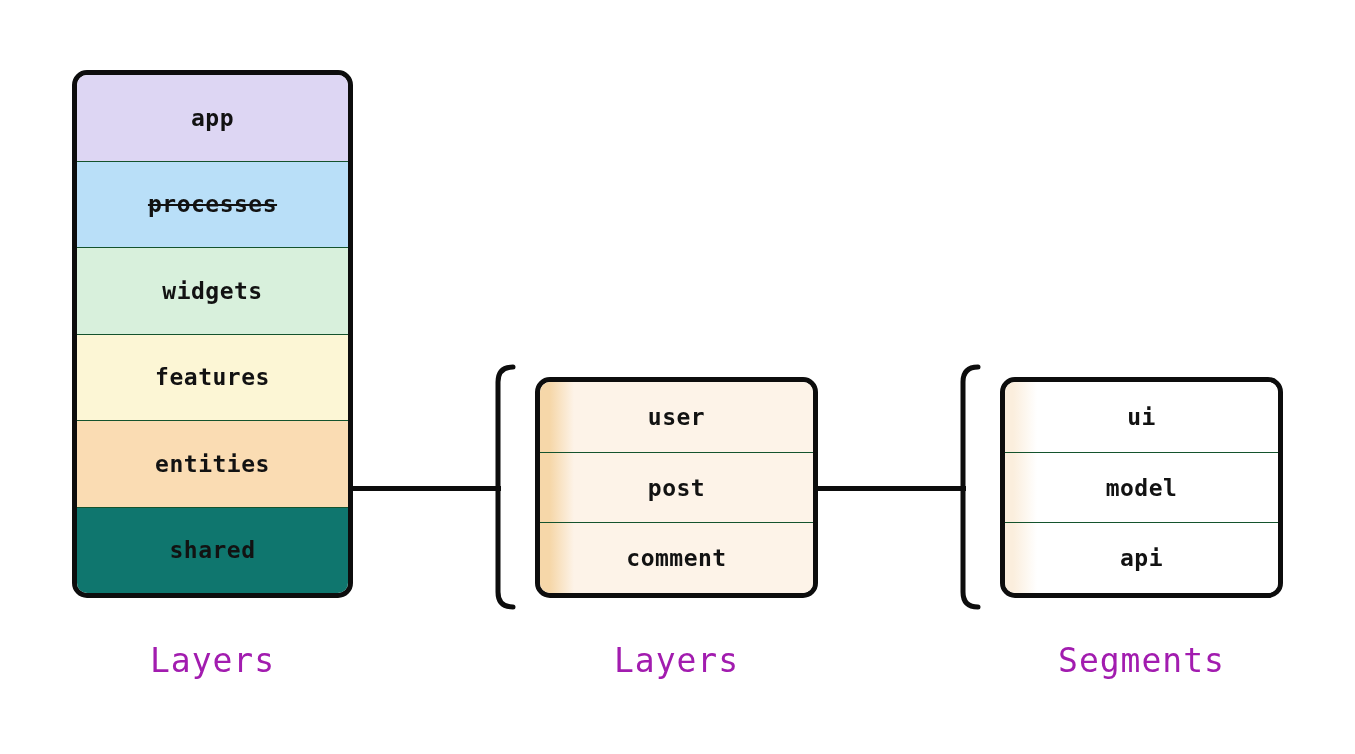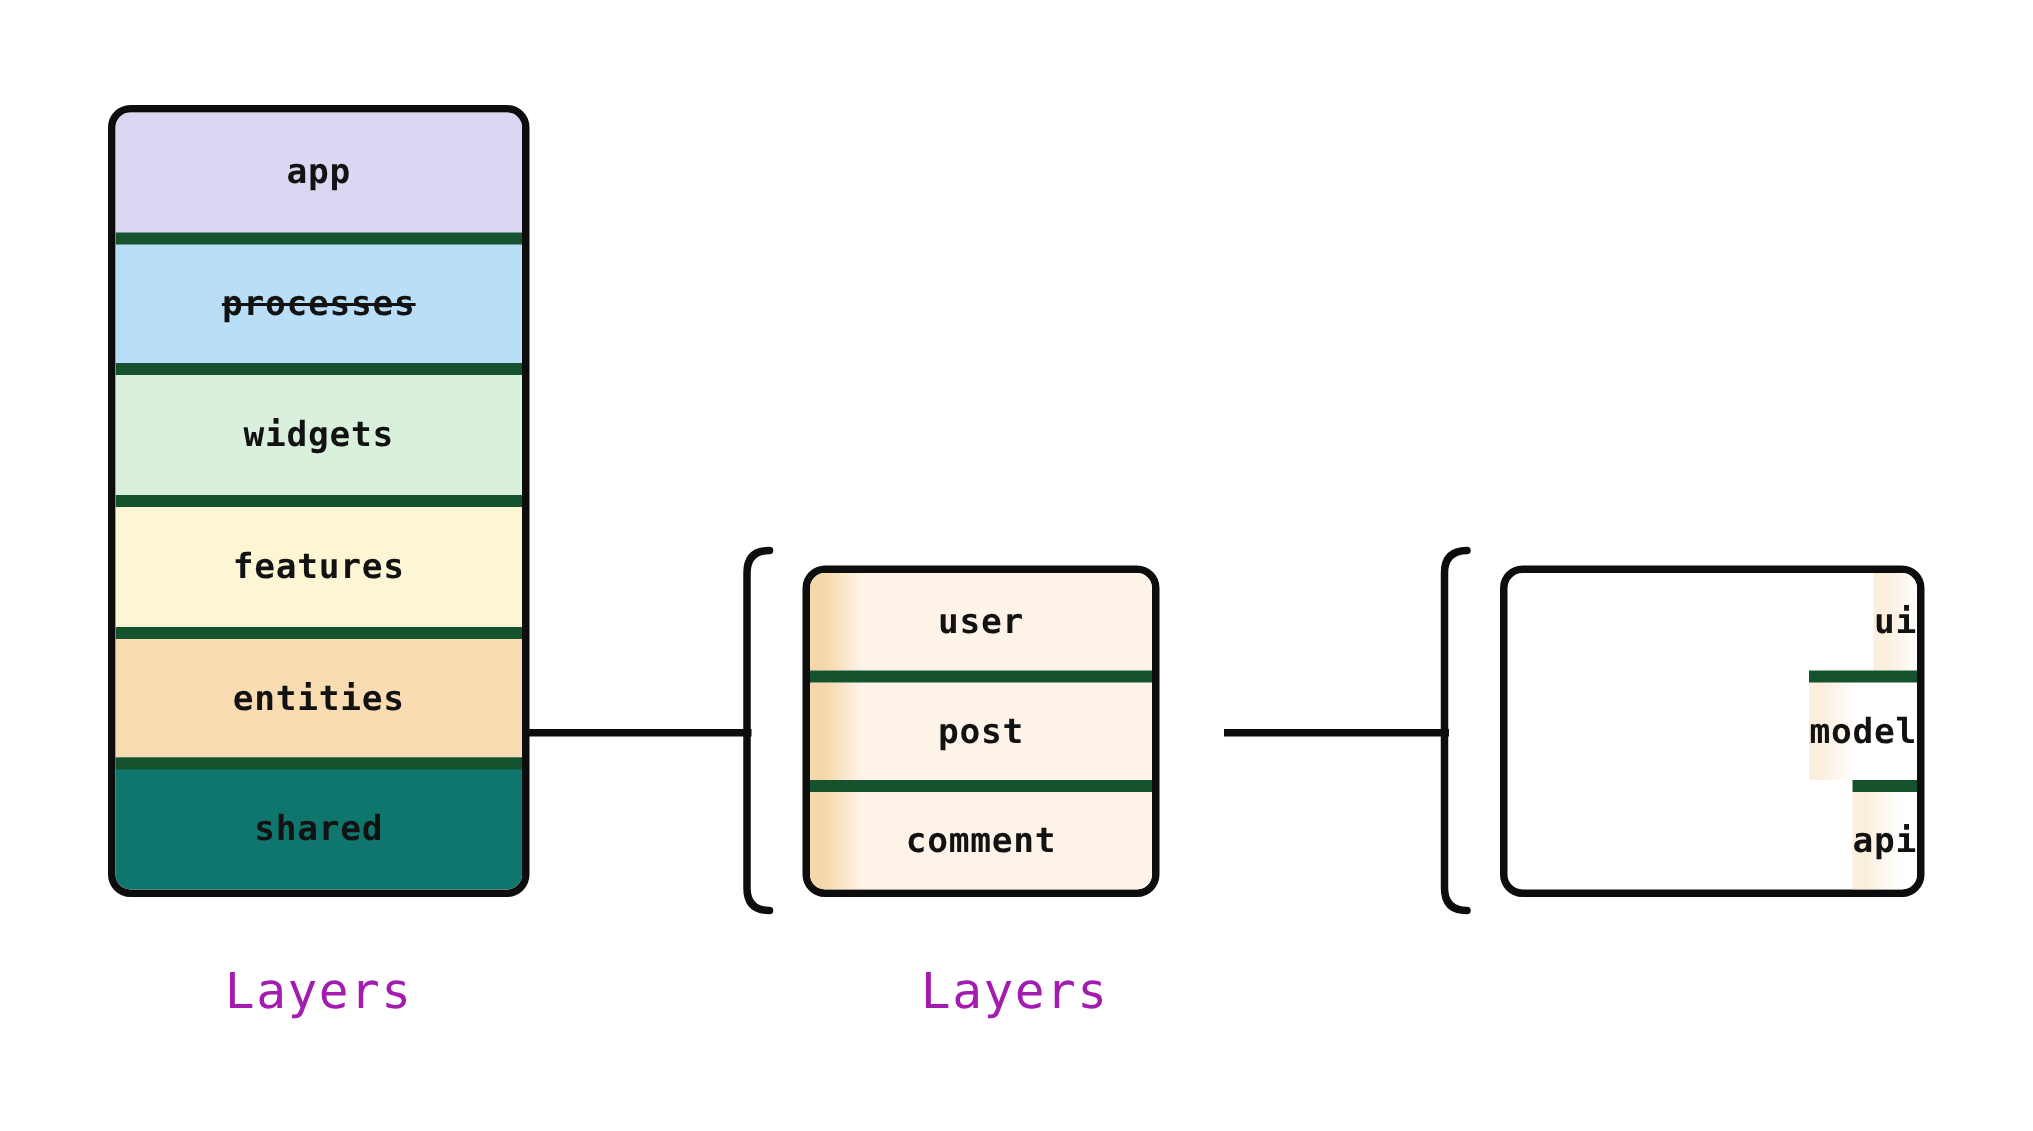--- a/index.html
+++ b/index.html
@@ -27,31 +27,31 @@
     background: #fff;
   }
   .stack .row {
     flex: 1;
     display: flex;
     align-items: center;
     justify-content: center;
     box-sizing: border-box;
   }
   .stack .row + .row {
-    border-top: 8px solid #14532d;
+    border-top: 1px solid #14532d;
   }
   .row-label {
     font-size: 23px;
     font-weight: 700;
     letter-spacing: 0.5px;
     white-space: nowrap;
   }
   #layers-stack  { left: 72px;   top: 70px;  width: 281px; height: 528px; }
-  #slices-stack  { left: 535px;  top: 377px; width: 238px; height: 221px; }
-  #segments-stack{ left: 1000px; top: 377px; width: 283px; height: 221px; align-items: flex-end; }
+  #slices-stack  { left: 535px;  top: 377px; width: 283px; height: 221px; }
+  #segments-stack{ left: 1000px; top: 377px; width: 283px; height: 221px; }
 
   
   #slices-stack .row {
     background: linear-gradient(to right, #f6d7a9 0px, #f6d7a9 10px, #fdf3e8 34px, #fdf3e8 100%);
   }
   #segments-stack .row {
     background: linear-gradient(to right, #fbeedd 0px, #fbeedd 8px, #ffffff 32px, #ffffff 100%);
   }
 
   .connector {
@@ -142,14 +142,15 @@
     <div class="row">
       <span class="row-label">model</span>
     </div>
     <div class="row">
       <span class="row-label">api</span>
     </div>
   </div>
 
   <div class="caption" id="layers-caption">Layers</div>
   <div class="caption" id="slices-caption">Layers</div>
+  <div class="caption" id="segments-caption">Segments</div>
 
 </div>
 
 </body></html>

